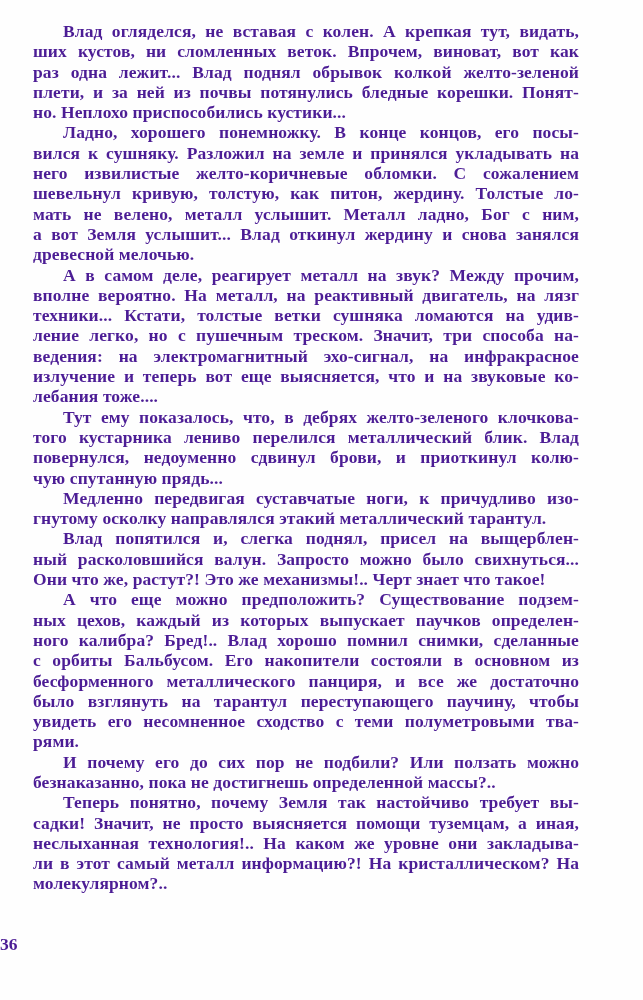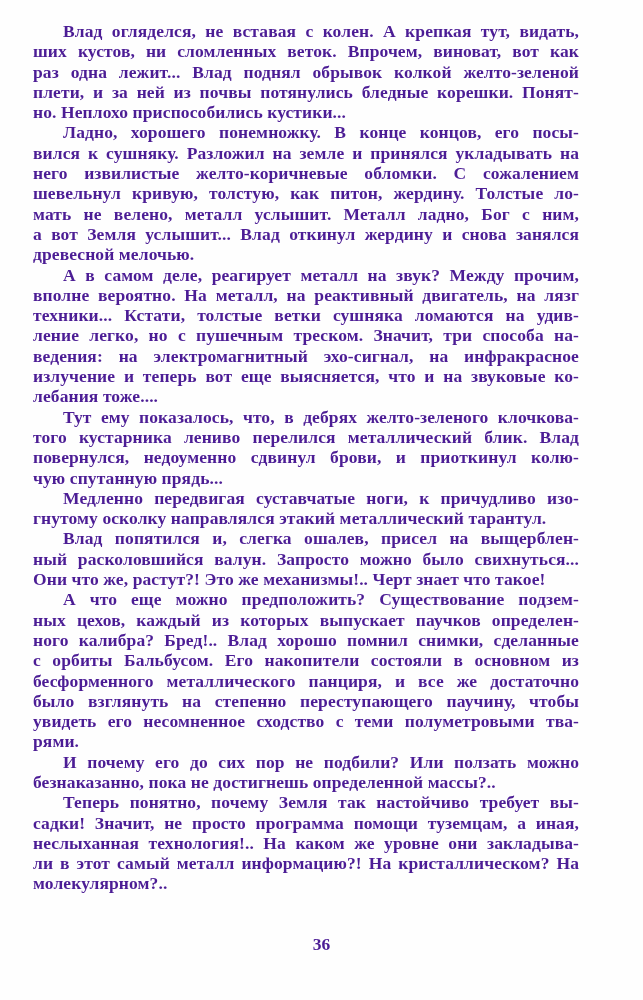--- a/index.html
+++ b/index.html
@@ -40,21 +40,21 @@
     text-indent: 30px;
   }
   .line.last {
     text-align-last: left;
   }
   .page-number {
     position: absolute;
     left: 0;
     top: 934px;
     width: 643px;
-    text-align: center;
+    text-align: left;
     font-size: 17.5px;
     font-weight: bold;
     line-height: 20px;
   }
 </style>
 </head>
 <body>
 
 <div class="book-page">
   <div class="text-block">
@@ -87,40 +87,40 @@
         <div class="line first">Тут ему показалось, что, в дебрях желто-зеленого клочкова-</div>
         <div class="line">того кустарника лениво перелился металлический блик. Влад</div>
         <div class="line">повернулся, недоуменно сдвинул брови, и приоткинул колю-</div>
         <div class="line last">чую спутанную прядь...</div>
       </div>
       <div class="paragraph">
         <div class="line first">Медленно передвигая суставчатые ноги, к причудливо изо-</div>
         <div class="line last">гнутому осколку направлялся этакий металлический тарантул.</div>
       </div>
       <div class="paragraph">
-        <div class="line first">Влад попятился и, слегка ошалев, присел на выщерблен-</div>
+        <div class="line first">Влад попятился и, слегка поднял, присел на выщерблен-</div>
         <div class="line">ный расколовшийся валун. Запросто можно было свихнуться...</div>
         <div class="line last">Они что же, растут?! Это же механизмы!.. Черт знает что такое!</div>
       </div>
       <div class="paragraph">
         <div class="line first">А что еще можно предположить? Существование подзем-</div>
         <div class="line">ных цехов, каждый из которых выпускает паучков определен-</div>
         <div class="line">ного калибра? Бред!.. Влад хорошо помнил снимки, сделанные</div>
         <div class="line">с орбиты Бальбусом. Его накопители состояли в основном из</div>
         <div class="line">бесформенного металлического панциря, и все же достаточно</div>
-        <div class="line">было взглянуть на степенно переступающего паучину, чтобы</div>
+        <div class="line">было взглянуть на тарантул переступающего паучину, чтобы</div>
         <div class="line">увидеть его несомненное сходство с теми полуметровыми тва-</div>
         <div class="line last">рями.</div>
       </div>
       <div class="paragraph">
         <div class="line first">И почему его до сих пор не подбили? Или ползать можно</div>
         <div class="line last">безнаказанно, пока не достигнешь определенной массы?..</div>
       </div>
       <div class="paragraph">
         <div class="line first">Теперь понятно, почему Земля так настойчиво требует вы-</div>
-        <div class="line">садки! Значит, не просто программа помощи туземцам, а иная,</div>
+        <div class="line">садки! Значит, не просто выясняется помощи туземцам, а иная,</div>
         <div class="line">неслыханная технология!.. На каком же уровне они закладыва-</div>
         <div class="line">ли в этот самый металл информацию?! На кристаллическом? На</div>
         <div class="line last">молекулярном?..</div>
       </div>
     </div>
   <div class="page-number">36</div>
 </div>
 
 </body></html>

